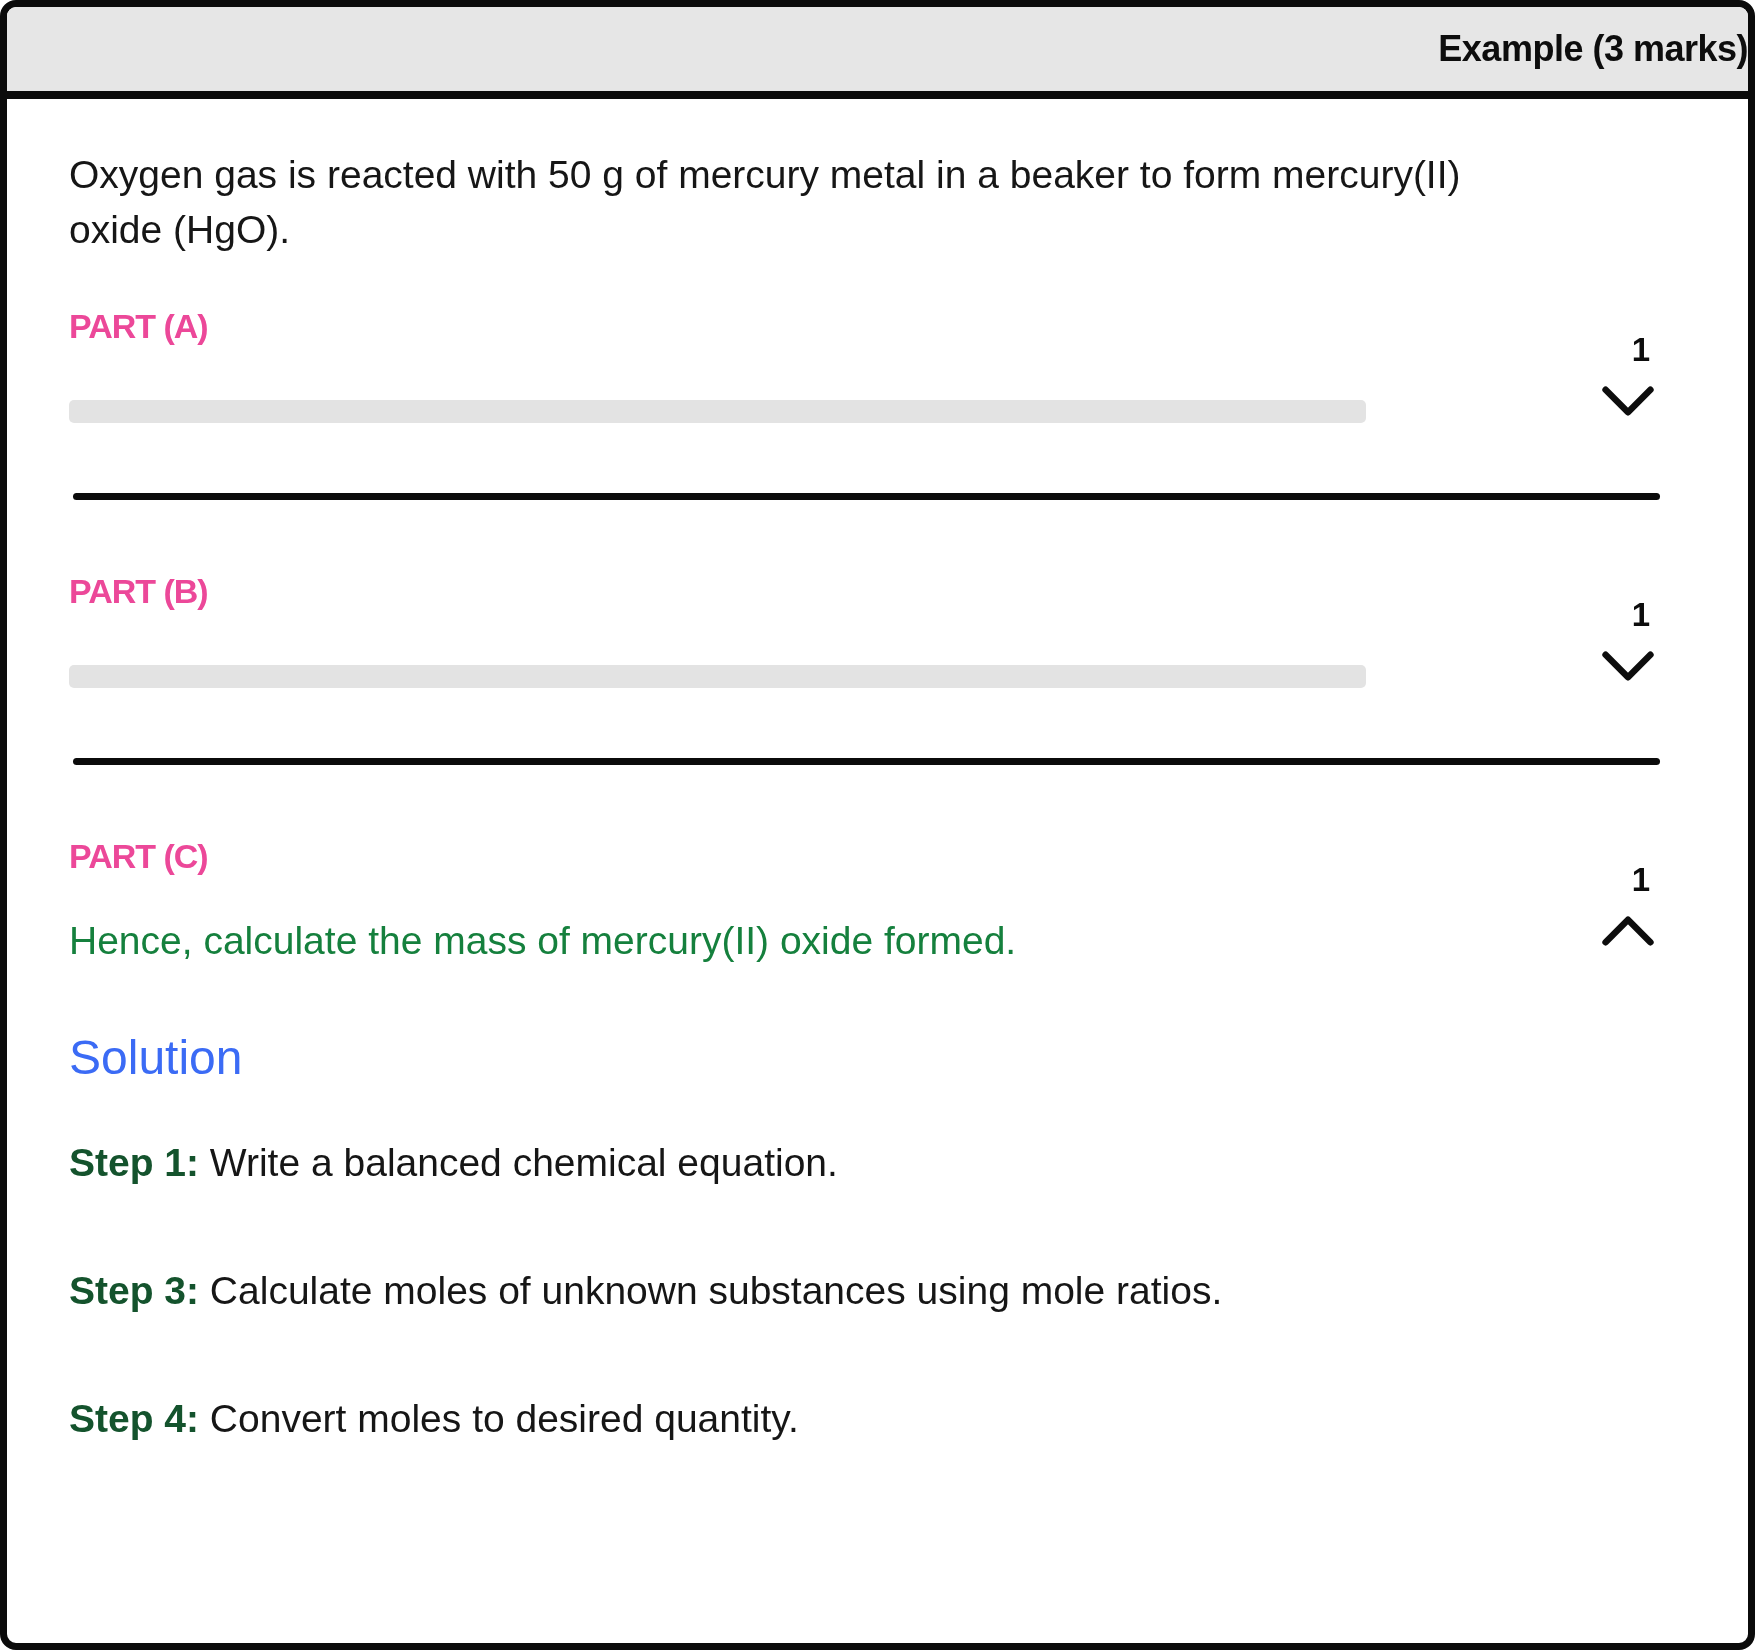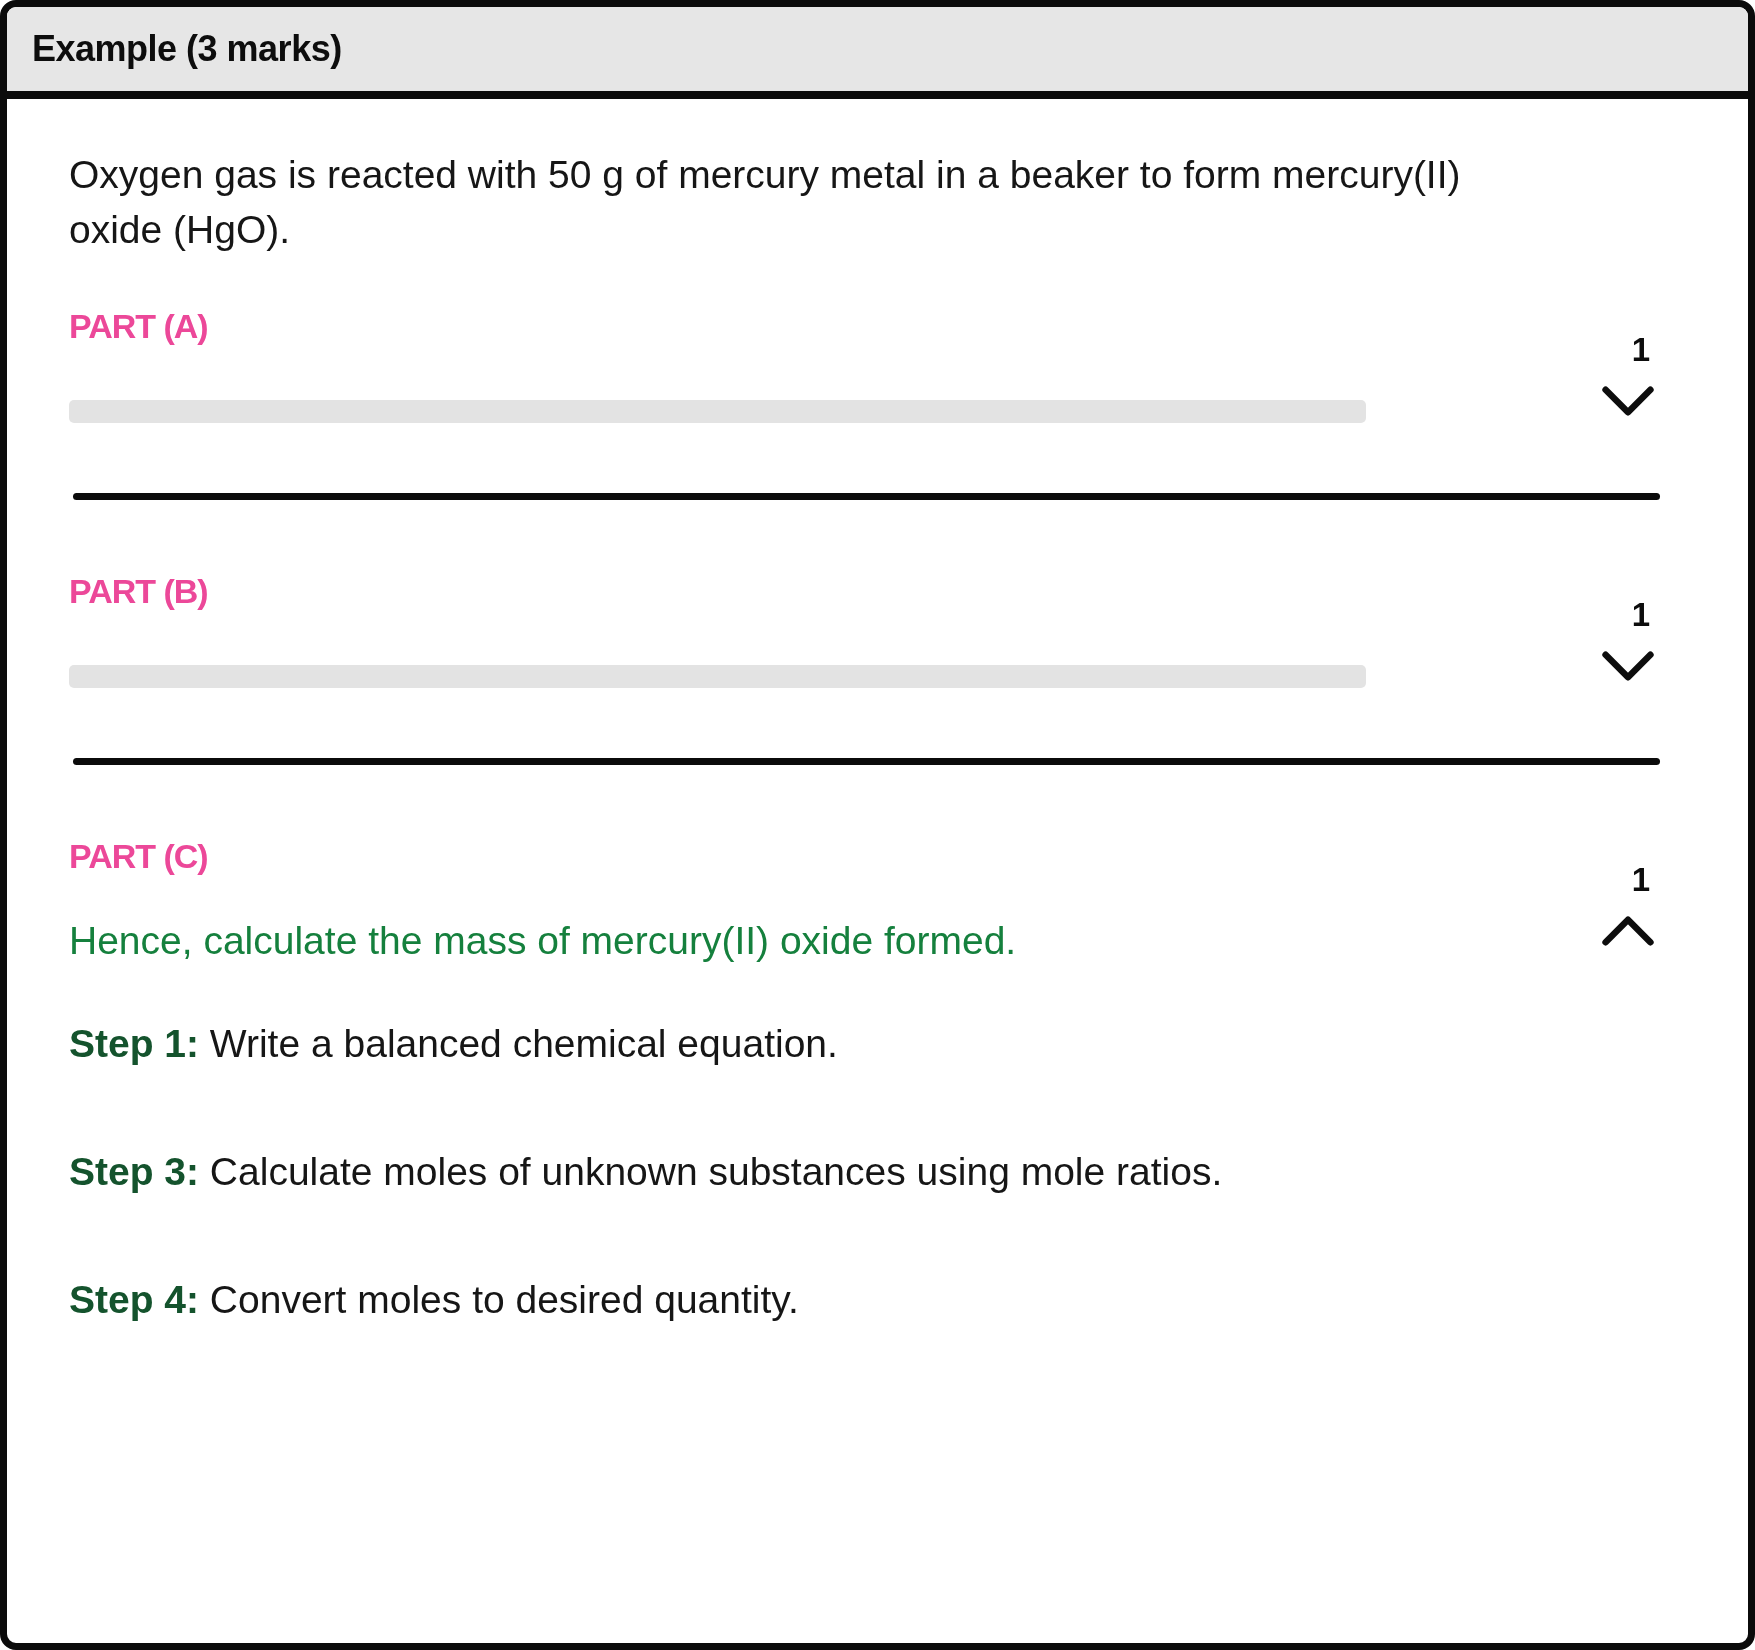--- a/index.html
+++ b/index.html
@@ -16,22 +16,23 @@
     border-radius: 16px;
     background: #ffffff;
     overflow: hidden;
   }
   .card-header {
     height: 92px;
     background: #e6e6e6;
     border-bottom: 8px solid #0b0b0b;
     display: flex;
     align-items: center;
-    padding-left: 25px;
+    padding-left: 71px;
     border-radius: 8px 8px 0 0;
+    justify-content: flex-end;
   }
   .card-header .title {
     font-size: 36px;
     font-weight: 700;
     letter-spacing: -0.5px;
     color: #0d0d0d;
   }
   .card-body {
     padding: 48px 92px 40px 62px;
   }
@@ -156,20 +157,21 @@
         <div class="question">Hence, calculate the mass of mercury(II) oxide formed.</div>
       </div>
       <div class="part-right">
         <span class="marks">1</span>
         <svg class="chevron" width="56" height="36" viewBox="0 0 60 36">
           <polyline points="6,30 30,6 54,30" fill="none" stroke="#0d0d0d" stroke-width="7" stroke-linecap="round" stroke-linejoin="round"></polyline>
         </svg>
       </div>
     </div>
 
+    <h2 class="solution-heading">Solution</h2>
 
     <div class="steps">
       <p class="step"><span class="step-label">Step 1:</span><span> Write a balanced chemical equation.</span></p>
       <p class="step"><span class="step-label">Step 3:</span><span> Calculate moles of unknown substances using mole ratios.</span></p>
       <p class="step"><span class="step-label">Step 4:</span><span> Convert moles to desired quantity.</span></p>
     </div>
 
   </div>
 </div>
 

